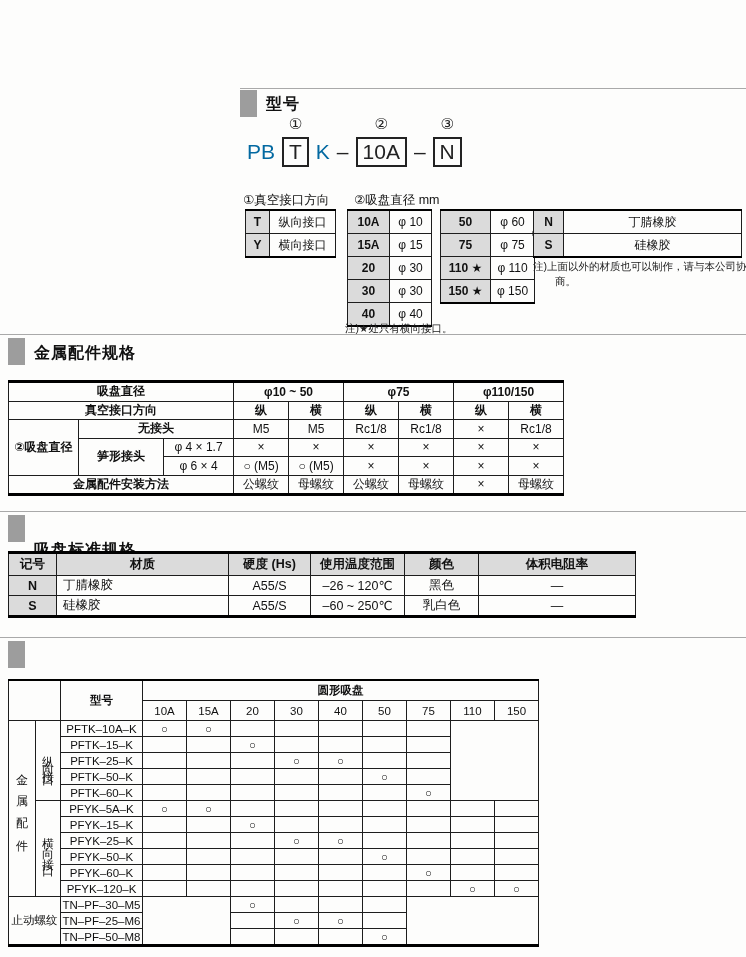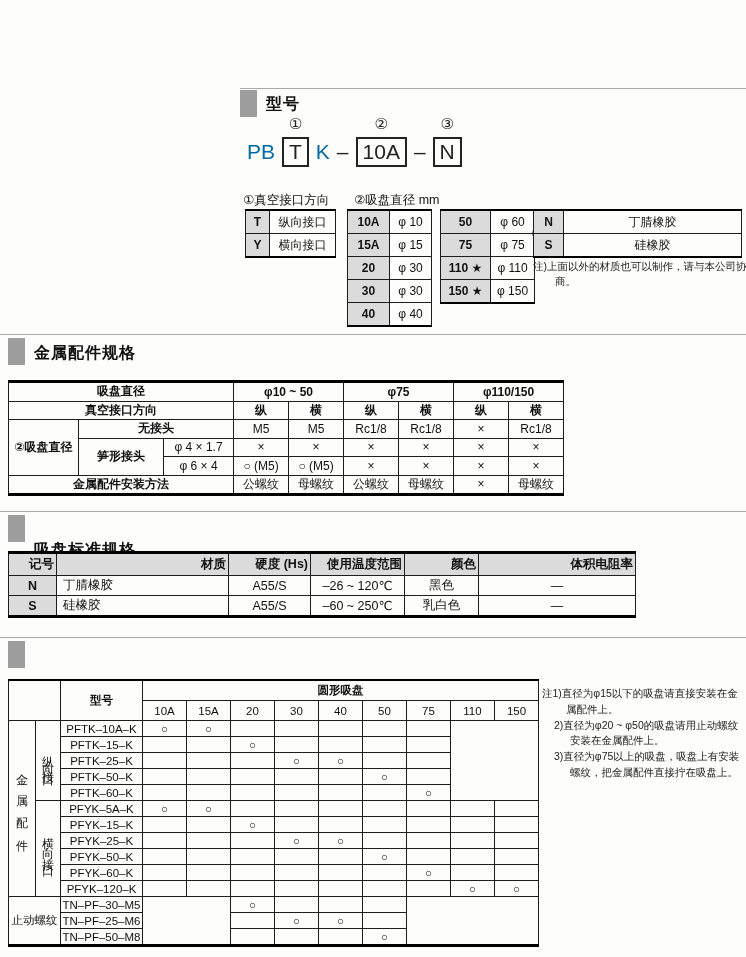--- a/index.html
+++ b/index.html
@@ -38,21 +38,21 @@
   .tbl-note  { position:absolute; font-size:10.5px; line-height:1.45; color:#222; }
   .hang { padding-left:22px; text-indent:-22px; }
 
   
   table.fit { border-top:3px solid #000; border-bottom:3px solid #000; }
   table.fit td { height:17.5px; }
 
   
   table.std { border-top:3px solid #000; border-bottom:3px solid #000; }
   table.std td { height:19px; font-size:12.5px; }
-  table.std tr.hd td { height:21px;text-align:right; }
+  table.std tr.hd td { height:21px; }
 
   
   table.map { border-top:2px solid #000; border-bottom:3px solid #000; }
   table.map td { height:15px; font-size:11.5px; padding:0 1px; }
   table.map tr.hd td { height:19px; }
   .vtext { writing-mode:vertical-rl; text-orientation:upright; display:inline-block; line-height:1; }
   .vs1 { letter-spacing:22px; font-size:12px; }
   .vs2 { letter-spacing:7px;  font-size:12px; }
   .vs3 { letter-spacing:10px; font-size:12px; }
   .map-notes { position:absolute; left:542px; top:686px; width:200px; font-size:10.5px; line-height:1.5; color:#222; }
@@ -164,20 +164,21 @@
     <tr>
           <td class="gray">110 ★</td>
           <td>φ 110</td>
         </tr>
     <tr>
           <td class="gray">150 ★</td>
           <td>φ 150</td>
         </tr>
   </tbody>
     </table>
+  <div class="tbl-note" style="left:345px; top:321px; width:190px;">注)★处只有横向接口。</div>
 
   <div class="tbl-title" style="left:531px; top:192px;margin-top:34px;">③吸盘橡胶材质</div>
   <table class="tbl mini" style="left:533px; top:209px; width:208px;">
     <colgroup>
         <col style="width:30px">
         <col style="width:178px">
       </colgroup>
     <tbody>
         <tr>
       <td class="gray">N</td>
@@ -486,19 +487,14 @@
     <tr>
       <td>TN–PF–50–M8</td>
       <td></td>
       <td></td>
       <td></td>
       <td>○</td>
     </tr>
   </tbody>
     </table>
 
-  <div class="map-notes">
-    <div class="n1">注1)直径为φ15以下的吸盘请直接安装在金属配件上。</div>
-    <div class="n2">2)直径为φ20 ~ φ50的吸盘请用止动螺纹安装在金属配件上。</div>
-    <div class="n2">3)直径为φ75以上的吸盘，吸盘上有安装螺纹，把金属配件直接拧在吸盘上。</div>
-  </div>
 
 </div>
 
 </body></html>

